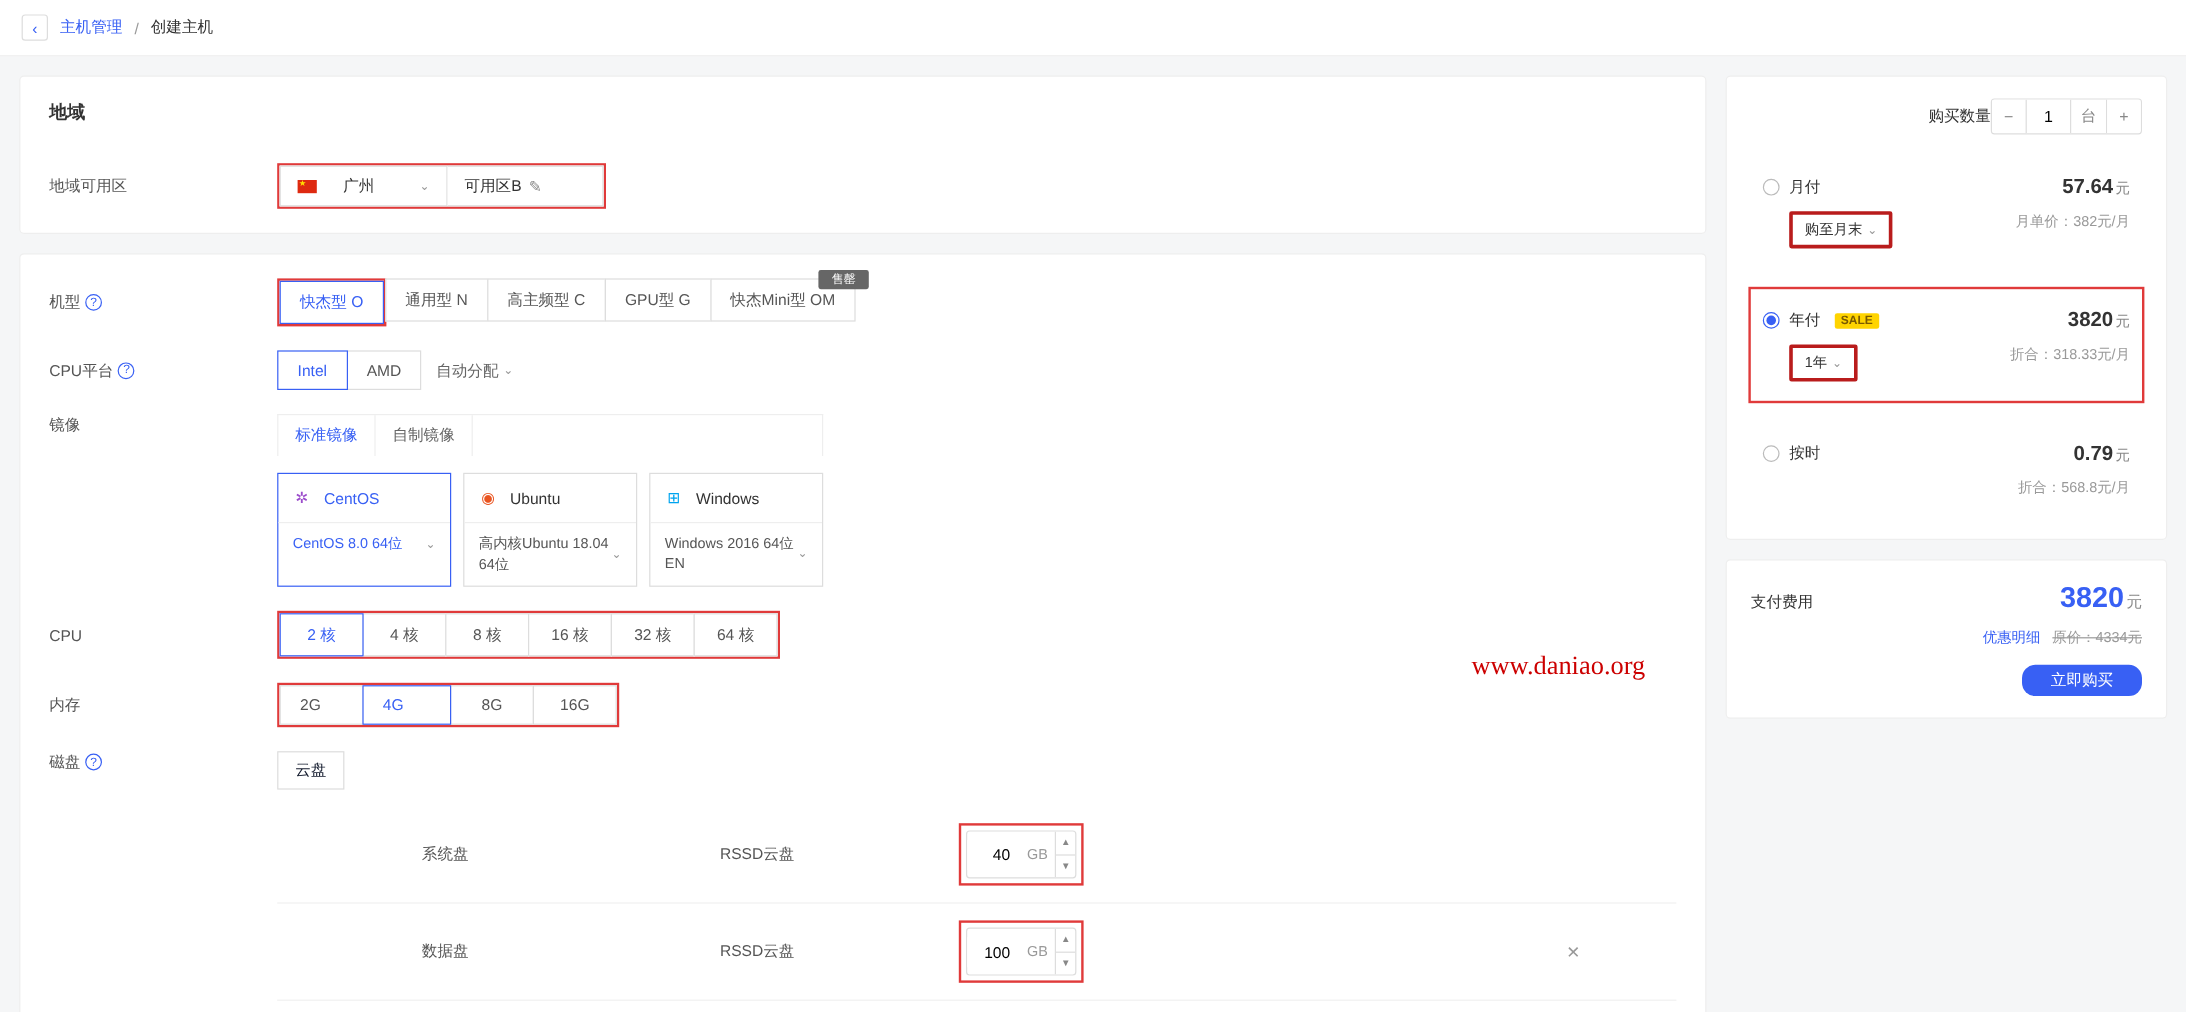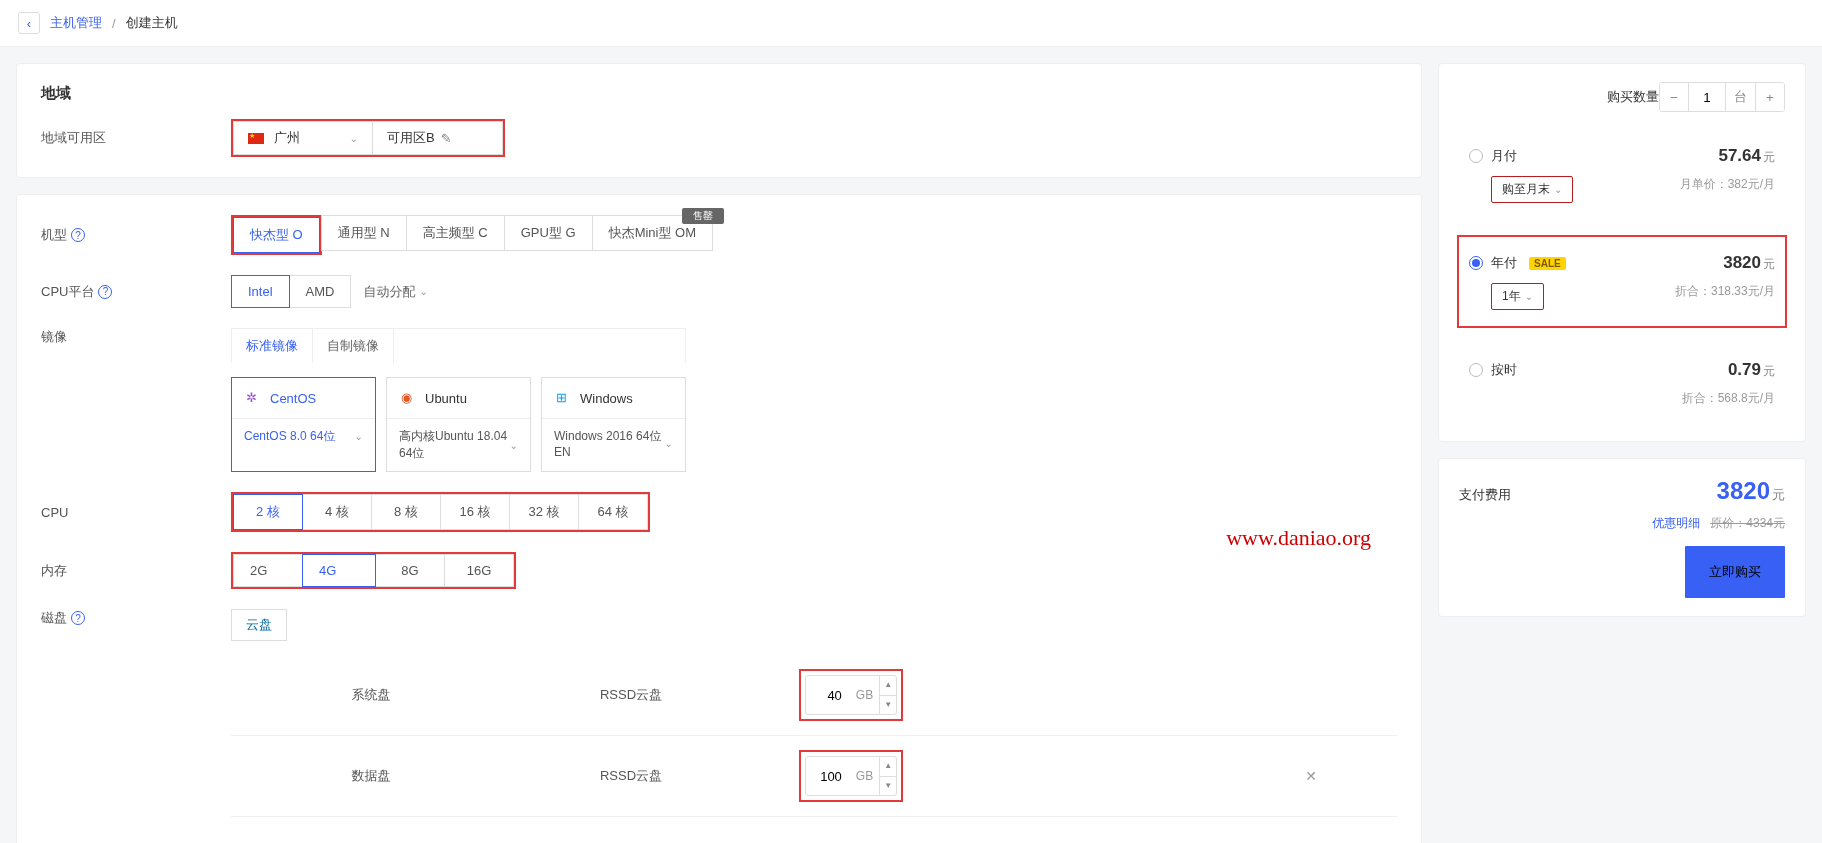--- a/index.html
+++ b/index.html
@@ -5,21 +5,21 @@
 *{box-sizing:border-box;margin:0;padding:0;font-family:"Microsoft YaHei",-apple-system,sans-serif}
 body{background:#f5f6f7;font-size:13px;color:#333;width:1822px}
 .breadcrumb{background:#fff;padding:12px 18px;display:flex;align-items:center;gap:10px;border-bottom:1px solid #eee}
 .back-btn{width:22px;height:22px;border:1px solid #ddd;border-radius:3px;display:flex;align-items:center;justify-content:center;color:#3860f4;cursor:pointer}
 .bc-link{color:#3860f4;cursor:pointer}
 .bc-sep{color:#999}
 .bc-cur{color:#333}
 .wrap{display:flex;gap:16px;padding:16px;align-items:flex-start}
 .main{flex:1;display:flex;flex-direction:column;gap:16px}
 .card{background:#fff;border:1px solid #eee;border-radius:4px;padding:20px 24px}
-.sec-title{font-size:15px;font-weight:600;margin-bottom:16px}
+.sec-title{font-size:15px;font-weight:600;margin-bottom:33px}
 .row{display:flex;align-items:center;margin-bottom:20px}
 .row-label{width:190px;color:#555;font-size:13px;display:flex;align-items:center;gap:4px}
 .help-ic{display:inline-flex;width:14px;height:14px;border:1px solid #3860f4;border-radius:50%;color:#3860f4;font-size:10px;align-items:center;justify-content:center}
 .region-boxed{border:2px solid #e03a3a;display:flex}
 .region-sel{border:1px solid #ddd;padding:7px 14px;display:flex;align-items:center;gap:8px;width:140px;justify-content:space-between;cursor:pointer;background:#fff}
 .region-sel .flag{width:16px;height:11px;background:#de2910;display:inline-block;position:relative}
 .region-sel .flag::after{content:"★";color:#ffde00;font-size:7px;position:absolute;top:-1px;left:1px}
 .region-zone{border:1px solid #ddd;border-left:0;padding:7px 14px;display:flex;align-items:center;gap:6px;width:130px;background:#fff}
 .edit-ic{color:#888;cursor:pointer}
 .tabs{display:flex;gap:30px;border-bottom:1px solid #eee;margin-bottom:24px}
@@ -38,21 +38,21 @@
 .os-top{padding:12px 14px;display:flex;align-items:center;gap:8px;color:#333;border-bottom:1px solid #eee}
 .os-card.sel .os-top{color:#3860f4}
 .os-ic{width:16px;height:16px;display:inline-block}
 .os-sel{padding:9px 12px;display:flex;align-items:center;justify-content:space-between;font-size:12px;cursor:pointer;color:#555}
 .os-card.sel .os-sel{color:#3860f4}
 .chev{font-size:10px;color:#999}
 .tab2{display:flex;border:1px solid #eee;border-bottom:0}
 .tab2 .t{padding:8px 14px;cursor:pointer;color:#666;border-right:1px solid #eee;font-size:13px}
 .tab2 .t.sel{color:#3860f4}
 .disk-tabs{display:flex}
-.disk-tabs .dt{padding:6px 14px;cursor:pointer;color:#0369a1;border:1px solid #ddd;font-size:13px}
+.disk-tabs .dt{padding:6px 14px;cursor:pointer;color:#0f172a;border:1px solid #ddd;font-size:13px}
 .disk-table{margin-top:14px}
 .disk-row{display:flex;align-items:center;padding:14px 0;border-bottom:1px solid #f0f0f0}
 .disk-c1{width:280px;text-align:center;color:#555}
 .disk-c2{width:240px;text-align:center;color:#555}
 .disk-c3{width:200px;text-align:center}
 .num-inp{display:inline-flex;align-items:center;border:1px solid #ddd;border-radius:3px;overflow:hidden;height:40px}
 .num-inp input{width:44px;border:0;padding:5px 8px;text-align:right;outline:none;font-size:13px}
 .num-inp .unit{padding:0 6px;color:#999;font-size:12px}
 .num-inp .stepper{display:flex;flex-direction:column;border-left:1px solid #ddd;height:100%}
 .num-inp .stepper span{cursor:pointer;font-size:8px;color:#888;padding:0 4px;line-height:10px;flex:1;display:flex;align-items:center}
@@ -68,52 +68,52 @@
 .qty-ctrl .unit{padding:0 8px;color:#888;border-right:1px solid #ddd;line-height:28px}
 .pay-opt{padding:16px 10px;position:relative}
 .pay-opt .top{display:flex;align-items:center;justify-content:space-between}
 .pay-opt .top .left{display:flex;align-items:center;gap:8px}
 .pay-opt .radio{width:14px;height:14px;border:1px solid #bbb;border-radius:50%;display:inline-block;position:relative}
 .pay-opt.sel .radio{border-color:#3860f4}
 .pay-opt.sel .radio::after{content:"";width:8px;height:8px;background:#3860f4;border-radius:50%;position:absolute;top:2px;left:2px}
 .pay-opt .price{font-size:17px;font-weight:600}
 .pay-opt .price .cur{font-size:12px;font-weight:400;color:#888;margin-left:2px}
 .pay-opt .sub{display:flex;justify-content:space-between;margin-top:10px;padding-left:22px}
-.pay-opt .sub-l{border:1px solid #b91c1c;padding:4px 10px;display:flex;align-items:center;gap:4px;font-size:12px;cursor:pointer;border-radius:2px}
+.pay-opt .sub-l{border:3px solid #b91c1c;padding:4px 10px;display:flex;align-items:center;gap:4px;font-size:12px;cursor:pointer;border-radius:2px}
 .pay-opt .sub-r{font-size:12px;color:#999}
 .sale-tag{background:#ffd400;color:#7a5a00;font-size:10px;padding:1px 5px;border-radius:2px;margin-left:4px;font-weight:600}
 .boxed-red{border:2px solid #e03a3a;margin:16px -2px}
 .total-row{display:flex;justify-content:space-between;align-items:baseline;margin-bottom:10px}
 .total-row .amt{color:#3860f4;font-size:24px;font-weight:600}
 .total-row .amt .cur{font-size:13px;color:#888;font-weight:400;margin-left:2px}
 .detail-row{display:flex;justify-content:flex-end;align-items:center;gap:10px;font-size:12px;margin-bottom:14px}
 .detail-row .link{color:#3860f4;cursor:pointer}
 .detail-row .orig{color:#999;text-decoration:line-through}
-.buy-btn{display:block;margin-left:auto;background:#3860f4;color:#000000;border:0;padding:17px 24px;border-radius:1px;cursor:pointer;font-size:13px}
+.buy-btn{display:block;margin-left:auto;background:#3860f4;color:#ffffff;border:0;padding:4px 24px;border-radius:11px;cursor:pointer;font-size:13px}
 .watermark{position:absolute;color:#cc0000;font-size:22px;font-family:Georgia,serif;pointer-events:none}
 </style>
 </head>
 <body>
 
 <div class="breadcrumb">
   <div class="back-btn">‹</div>
   <span class="bc-link">主机管理</span>
   <span class="bc-sep">/</span>
   <span class="bc-cur">创建主机</span>
 </div>
 
 <div class="wrap">
  <div class="main">
   <div class="card">
     <div class="sec-title">地域</div>
     <div class="row" style="margin-bottom:0">
       <div class="row-label">地域可用区</div>
       <div class="region-boxed">
         <div class="region-sel">
-          <span style="display:flex;align-items:center;gap:10px">
+          <span style="display:flex;align-items:center;gap:22px">
                 <span class="flag"></span>
                 <span>广州</span>
               </span>
           <span class="chev">⌄</span>
         </div>
         <div class="region-zone">
           <span>可用区B</span>
           <span class="edit-ic">✎</span>
         </div>
       </div>

